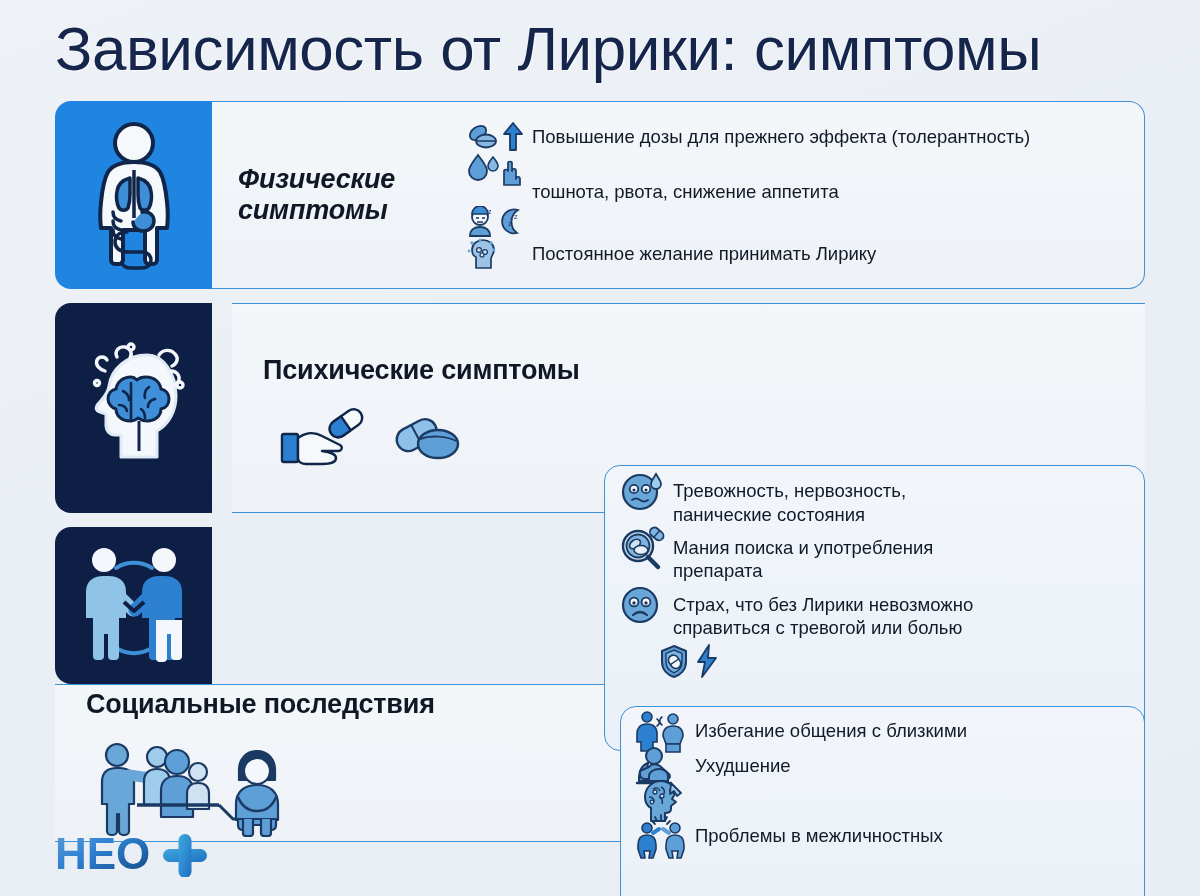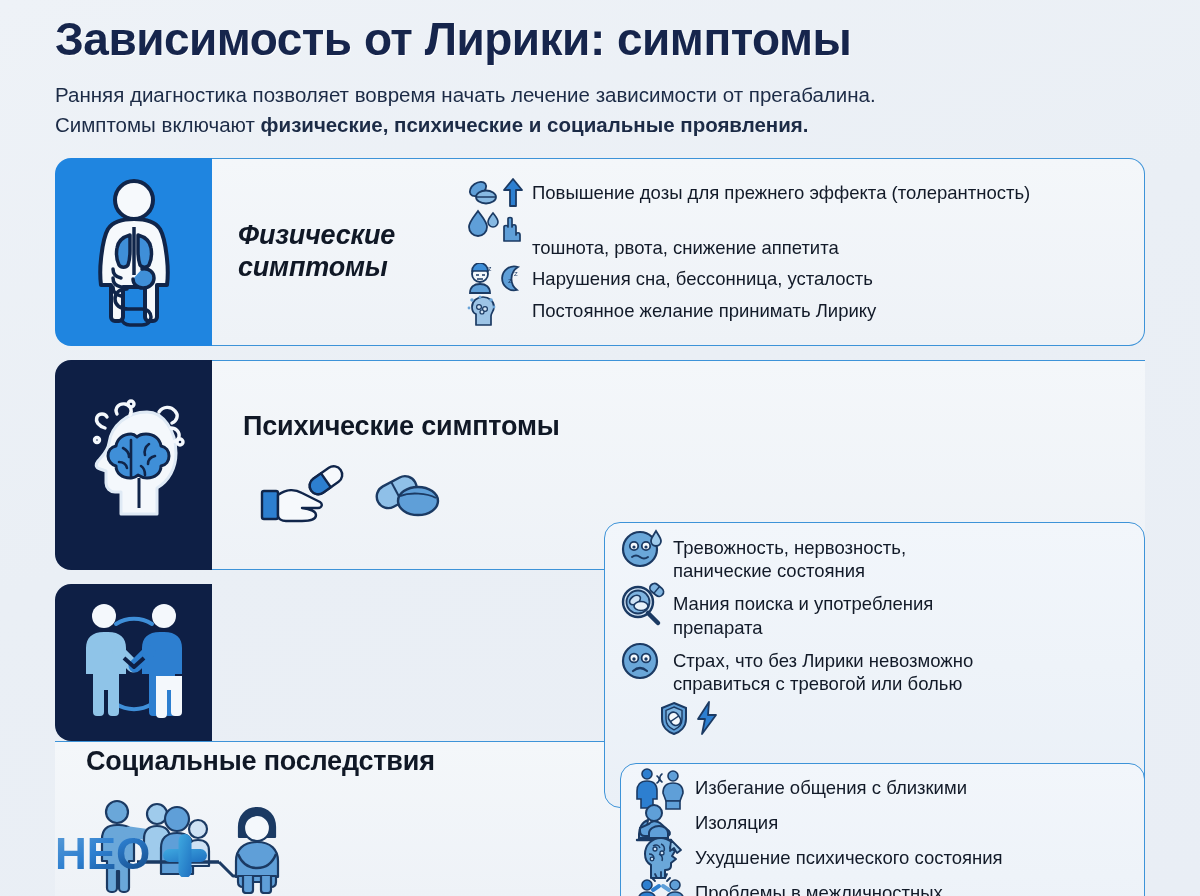--- a/index.html
+++ b/index.html
@@ -12,22 +12,22 @@
 
   body {
     background: linear-gradient(160deg, #eef2f7 0%, #eaeff5 45%, #e9eef5 100%);
     position: relative;
   }
 
   
   .header { padding: 14px 55px 0 55px; }
 
   .title {
-    font-size: 46px;
-    font-weight: bold;
+    font-size: 62px;
+    font-weight: normal;
     color: #16254c;
     letter-spacing: -0.5px;
     line-height: 1.12;
     text-shadow: 1px 1px 0 rgba(255,255,255,.7);
   }
 
   .subtitle {
     margin-top: 14px;
     font-size: 20.5px;
     color: #1c2b46;
@@ -94,21 +94,21 @@
     height: 26px;
   }
   .bullet-tx {
     font-size: 18.5px;
     color: #121a28;
     line-height: 1.26;
     padding-top: 1px;
   }
 
   
-  #card-psych { height: 210px; }
+  #card-psych { height: 210px; gap: 20px; }
   #card-psych .card-body {
     padding: 0 0 0 26px;
     flex-direction: column;
     align-items: flex-start;
     justify-content: center;
   }
   #card-psych .card-title { margin-top: 8px; margin-left: 5px; }
   #card-psych .hand-ill { margin-top: 16px; margin-left: 18px; }
 
   
@@ -145,24 +145,20 @@
   #social-panel .bullets { gap: 9px; }
 
   
   .logo { position: absolute; left: 55px; bottom: 15px; }
 </style>
 </head>
 <body>
 
 <div class="header">
   <div class="title">Зависимость от Лирики: симптомы</div>
-  <div class="subtitle">
-    <span>Ранняя диагностика позволяет вовремя начать лечение зависимости от прегабалина.</span><br>
-    <span>Симптомы включают </span><b>физические, психические и социальные проявления.</b>
-  </div>
 </div>
 
 <div class="cards">
 
   <div class="card" id="card-physical">
     <div class="card-left left-blue">
       <svg width="108" height="150" viewBox="0 0 108 150">
         <g fill="#f6f9fc" stroke="#10254a" stroke-width="4" stroke-linejoin="round">
           <circle cx="54" cy="23" r="19"></circle>
           <path d="M54 42c-14 0-22 4-26 10-4 7-6 20-7 30-1 9-1 18 0 26h10v32a4 4 0 004 4h4a4 4 0 004-4v-30h22v30a4 4 0 004 4h4a4 4 0 004-4v-32h10c1-8 1-17 0-26-1-10-3-23-7-30-4-6-12-10-26-10z"></path>
@@ -221,21 +217,20 @@
               <circle cx="14" cy="11" r="8" fill="#f4f8fc" stroke="#1b3a63" stroke-width="1.8"></circle>
               <path d="M6 8a8 8 0 0116 0z" fill="#3f8fd8" stroke="#1b3a63" stroke-width="1.6"></path>
               <path d="M4 30c0-6 4-9 10-9s10 3 10 9z" fill="#5f9fd8" stroke="#1b3a63" stroke-width="1.8"></path>
               <path d="M10 12h3M16 12h3M11 16h6" stroke="#1b3a63" stroke-width="1.4" fill="none"></path>
               <text x="22" y="8" font-size="7" fill="#1b3a63" font-family="Liberation Sans, sans-serif">z</text>
               <path d="M52 4a12 12 0 10-1 23 14 14 0 011-23z" fill="#5f9fd8" stroke="#1b3a63" stroke-width="1.8"></path>
               <text x="42" y="20" font-size="8" fill="#1b3a63" font-family="Liberation Sans, sans-serif">z</text>
               <text x="48" y="13" font-size="6" fill="#1b3a63" font-family="Liberation Sans, sans-serif">Z</text>
             </svg>
           </span>
-          <span class="bullet-tx">Нарушения сна, бессонница, усталость</span>
         </div>
 
         <div class="bullet">
           <span class="bullet-ic">
             <svg width="58" height="32" viewBox="0 0 58 32">
               <path d="M10 30V19c-3-1-4-4-4-7 0-6 5-10 11-10s11 4 11 10c0 4-3 6-3 9v9z" fill="#9dc4e6" stroke="#1b3a63" stroke-width="1.7" stroke-linejoin="round"></path>
               <g fill="#cfe2f4" stroke="#1b3a63" stroke-width="1.2">
                 <circle cx="13" cy="12" r="2.4"></circle>
                   <circle cx="19" cy="14" r="2.4"></circle>
                   <circle cx="16" cy="17" r="2"></circle>
@@ -468,39 +463,38 @@
           <svg width="52" height="40" viewBox="0 0 52 40">
             <g fill="#5f9fd8" stroke="#1b3a63" stroke-width="2">
               <circle cx="19" cy="10" r="8"></circle>
               <path d="M13 17c-6 2-9 8-9 14v4h10l-2-10z"></path>
               <path d="M14 21c2-3 7-4 11-1l9 8c2 2 1 5-2 5H10c-3 0-5-2-5-5v-3z"></path>
               <path d="M24 23c5 0 9 3 9 7v5H14v-5c0-4 5-7 10-7z"></path>
             </g>
             <path d="M2 37h34" stroke="#1b3a63" stroke-width="2.4" fill="none" stroke-linecap="round"></path>
           </svg>
         </span>
-        <span class="bullet-tx">Изоляция</span>
+        <span class="bullet-tx">Ухудшение</span>
       </div>
 
       <div class="bullet">
         <span class="bullet-ic">
           <svg width="52" height="44" viewBox="0 0 52 44">
             <path d="M16 42V29c-4-2-6-6-6-11 0-9 7-16 16-16 4 0 8 2 11 4l-2 6 5 3-3 5 4 3-5 4v3c0 3-3 4-6 4v8z" fill="#6aa7d9" stroke="#1b3a63" stroke-width="2" stroke-linejoin="round"></path>
             <g fill="none" stroke="#1b3a63" stroke-width="1.5">
               <path d="M18 10c3-2 6-1 7 2M26 8c3 1 4 4 3 7M14 18c3 0 5 2 5 5M24 18c3 1 4 4 3 7"></path>
             </g>
             <g fill="#cfe2f4" stroke="#1b3a63" stroke-width="1.3">
               <circle cx="20" cy="13" r="2"></circle>
                 <circle cx="27" cy="17" r="2"></circle>
                 <circle cx="17" cy="23" r="1.8"></circle>
             </g>
             <path d="M36 4l10 10-4 3-3-5-4 3z" fill="#9fcbec" stroke="#1b3a63" stroke-width="1.8" stroke-linejoin="round"></path>
           </svg>
         </span>
-        <span class="bullet-tx">Ухудшение психического состояния</span>
       </div>
 
       <div class="bullet">
         <span class="bullet-ic">
           <svg width="52" height="46" viewBox="0 0 52 46">
             <g fill="#2d7fd0" stroke="#1b3a63" stroke-width="1.6">
               <circle cx="12" cy="15" r="5"></circle>
               <path d="M12 22c-6 0-9 4-9 10v4l3 9h4l-1-7h6l-1 7h4l3-9v-4c0-6-3-10-9-10z"></path>
               <path d="M18 20l6-4" stroke="#2d7fd0" stroke-width="4" stroke-linecap="round"></path>
             </g>

